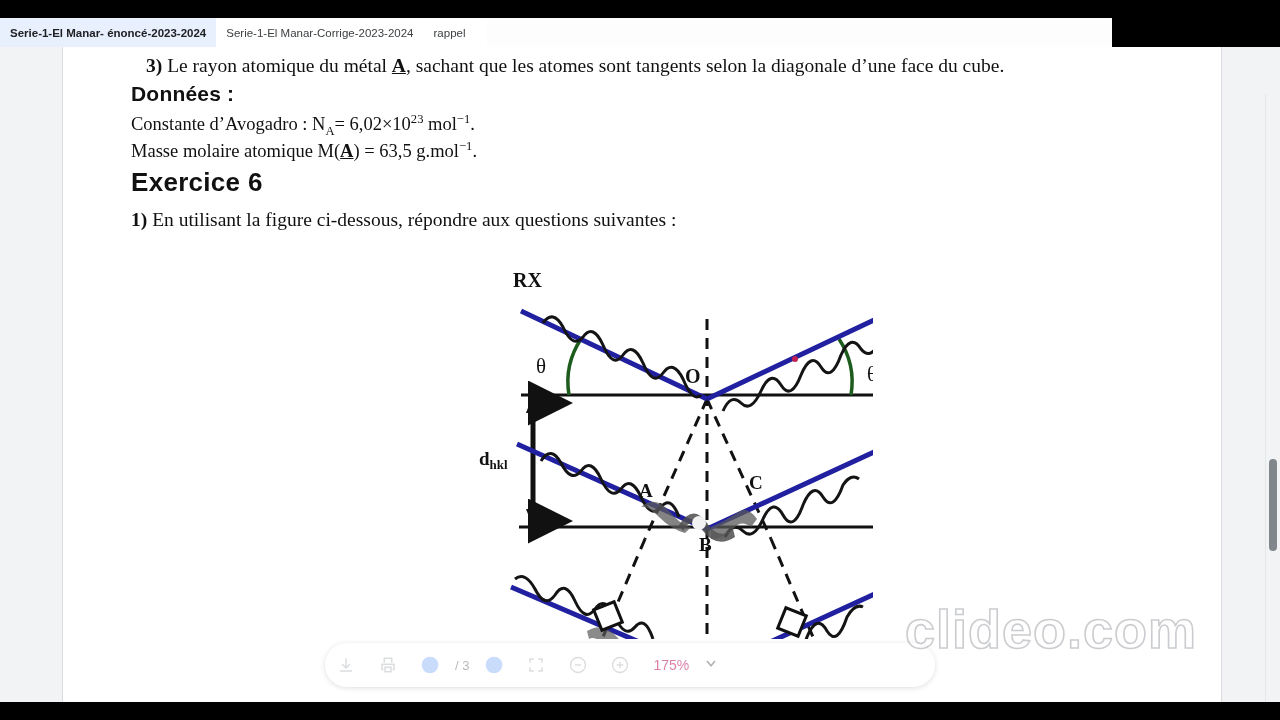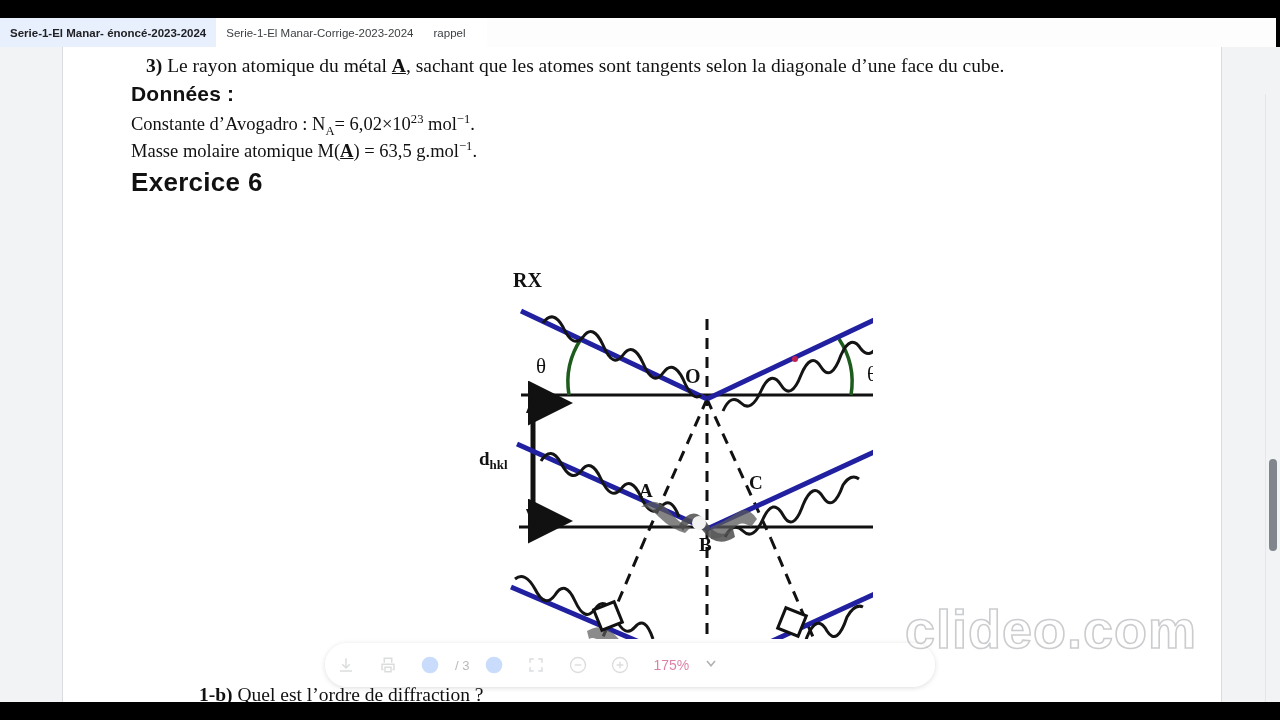--- a/index.html
+++ b/index.html
@@ -10,21 +10,21 @@
     font-family: "Liberation Serif", serif;
   }
   #root { position: relative; width: 1280px; height: 720px; background: #000; }
 
   
   .band-top { position: absolute; left:0; top:0; width:1280px; height:18px; background:#000; }
   .band-bottom { position: absolute; left:0; top:702px; width:1280px; height:18px; background:#000; }
 
   
   .tabstrip {
-    position: absolute; left:0; top:18px; width:1276px; height:29px;
+    position: absolute; left:0; top:18px; width:1112px; height:29px;
     background:#ffffff;
     font-family:"Liberation Sans", sans-serif;
     display:flex; align-items:center;
     overflow:hidden;
   }
   .tabstrip-white { position:absolute; left:0; top:0; width:487px; height:29px; background:#fff; }
   .tabstrip-rest  { position:absolute; left:487px; top:0; width:793px; height:29px; background:#fdfdfd; }
   .tab {
     position:relative; z-index:3;
     height:29px; display:flex; align-items:center;
@@ -150,20 +150,23 @@
         <div class="line l-avo">
           <span>Constante d’Avogadro : N</span><sub>A</sub><span>= 6,02×10</span><sup>23</sup><span> mol</span><sup>−1</sup><span>.</span>
         </div>
 
         <div class="line l-masse">
           <span>Masse molaire atomique M(</span><span class="uline">A</span><span>) = 63,5 g.mol</span><sup>−1</sup><span>.</span>
         </div>
 
         <div class="line l-ex6">Exercice 6</div>
 
+        <div class="line l-q1">
+          <span class="bold">1)</span><span> En utilisant la figure ci-dessous, répondre aux questions suivantes :</span>
+        </div>
 
         <div class="figure">
           <svg width="480" height="400" viewBox="0 0 480 400">
             <defs>
               <marker id="ah-up" markerWidth="9" markerHeight="9" refX="4.5" refY="8" orient="auto">
                 <path d="M4.5 0 L9 9 L0 9 Z" fill="#111"></path>
               </marker>
               <marker id="ah-dn" markerWidth="9" markerHeight="9" refX="4.5" refY="8" orient="auto">
                 <path d="M4.5 0 L9 9 L0 9 Z" fill="#111"></path>
               </marker>
@@ -227,23 +230,20 @@
             <path d="M240 406 q16 -14 30 4 q14 18 28 14 l-2 10 q-20 2 -34 -14 q-12 -14 -20 -4 Z" fill="#4d4d4d" opacity="0.8"></path>
             <path d="M318 430 q16 -24 30 -4 q12 18 26 8 l2 10 q-20 10 -34 -8 q-12 -16 -20 2 Z" fill="#4d4d4d" opacity="0.8"></path>
             <path d="M368 416 q14 -16 26 -4 q10 12 20 4 l2 10 q-16 8 -28 -4 q-10 -10 -16 4 Z" fill="#5a5a5a" opacity="0.7"></path>
 
             <rect x="204" y="366" width="22" height="22" fill="#fff" stroke="#111" stroke-width="3" transform="rotate(-22 215 377)"></rect>
             <rect x="388" y="372" width="22" height="22" fill="#fff" stroke="#111" stroke-width="3" transform="rotate(22 399 383)"></rect>
           </svg>
         </div>
 
 
-        <div class="line l-q1b">
-          <span class="bold">1-b)</span><span> Quel est l’ordre de diffraction ?</span>
-        </div>
 
       </div>
     </div>
 
     <div class="pdf-toolbar">
       <div class="tb-icon gray">
         <svg width="18" height="18" viewBox="0 0 24 24" fill="none" stroke="currentColor" stroke-width="2">
           <path d="M12 3v12M7 11l5 5 5-5M4 20h16"></path>
         </svg>
       </div>

